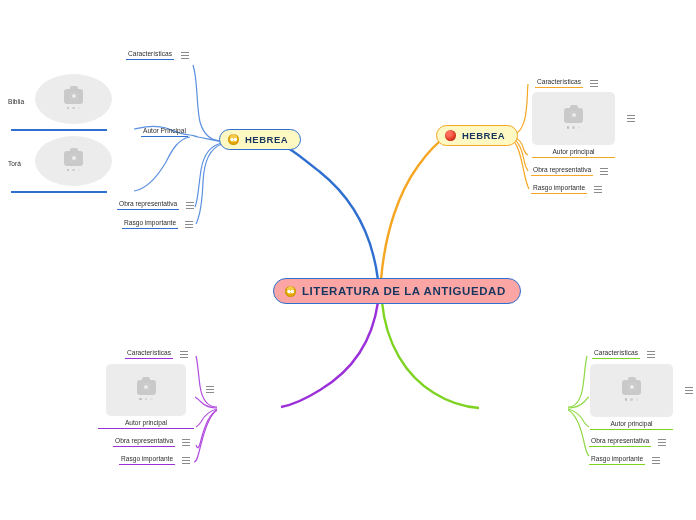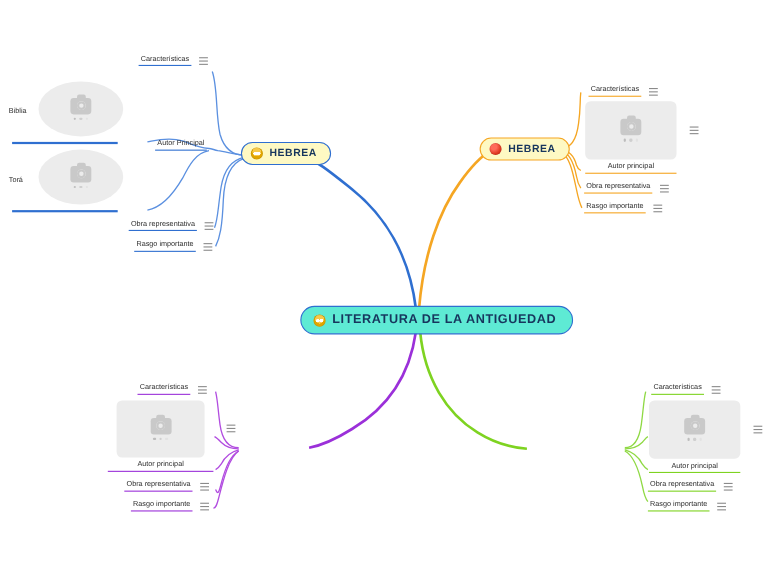--- a/index.html
+++ b/index.html
@@ -9,21 +9,21 @@
     -webkit-font-smoothing:antialiased;
   }
   #canvas{position:absolute;left:0;top:0;width:696px;height:520px;}
   #links{position:absolute;left:0;top:0;width:696px;height:520px;pointer-events:none;}
 
   
   .node{position:absolute;box-sizing:border-box;}
 
   .root-node{
     display:flex;align-items:center;gap:6px;
-    border:1.4px solid #2f6fd0;border-radius:14px;background:#5eead4;
+    border:1.4px solid #2f6fd0;border-radius:14px;background:#fca5a5;
     padding:6px 14px 6px 11px;
     white-space:nowrap;
   }
   .root-label{
     font-size:11.5px;font-weight:bold;color:#17365d;letter-spacing:.55px;
   }
 
   .branch-node{
     display:flex;align-items:flex-end;gap:6px;
     border-radius:13px;background:#fef9c3;border:1.4px solid #888;

